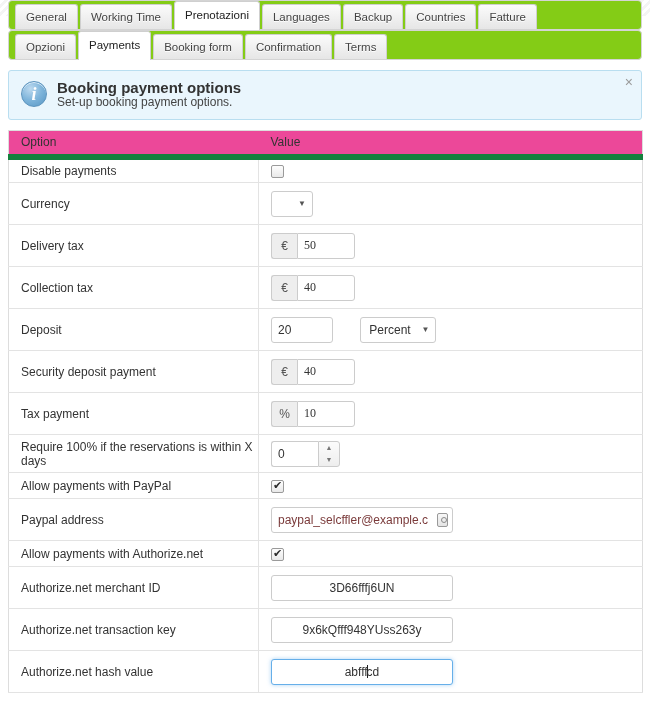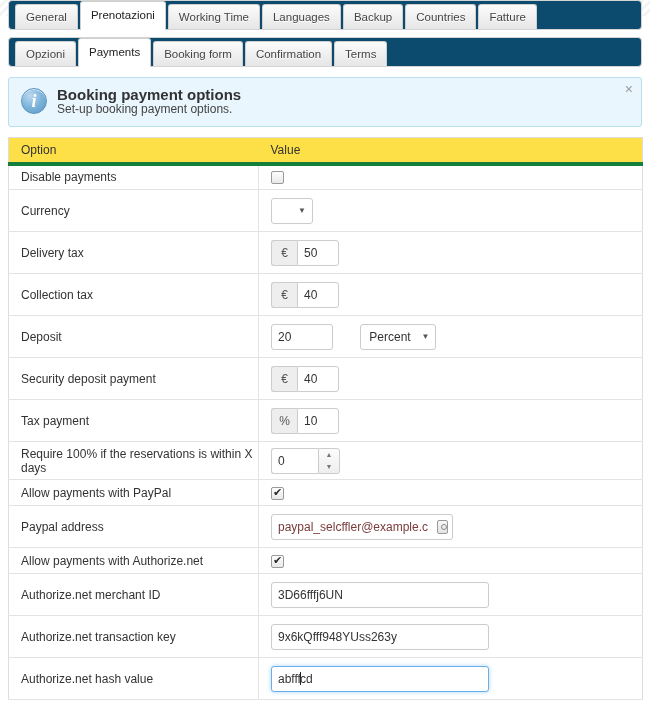--- a/index.html
+++ b/index.html
@@ -35,26 +35,26 @@
     border-bottom: none;
   }
 
   
   .tabbar {
     position: relative;
     display: flex;
     align-items: flex-end;
     height: 30px;
     padding: 0 0 0 6px;
-    background: #0c4a6e;
+    background: #84cc16;
     border: 1px solid #d4d4d4;
     border-radius: 4px;
   }
   .tabbar.primary { margin-top: 0; }
-  .tabbar.secondary { margin-top: 7px; }
+  .tabbar.secondary { }
 
   .tab {
     position: relative;
     height: 25px;
     line-height: 24px;
     padding: 0 10px;
     margin-right: 2px;
     font-size: 11.5px;
     color: #444444;
     background: linear-gradient(to bottom, #fbfbfb 0%, #e6e6e6 100%);
@@ -140,25 +140,25 @@
   }
   .opt-table th,
   .opt-table td {
     border-bottom: 1px solid #e3e3e3;
     padding: 0 0 0 12px;
     text-align: left;
     vertical-align: middle;
     font-weight: normal;
   }
   .opt-table thead th {
-    background: #fde047;
+    background: #ec4899;
     height: 26px;
     font-size: 12px;
     color: #333333;
-    border-bottom: 4px solid #15803d;
+    border-bottom: 6px solid #15803d;
   }
   .opt-table col.c-opt { width: 250px; }
   .opt-table col.c-val { width: 384px; }
   .opt-table td.label-cell {
     border-right: 1px solid #e3e3e3;
     font-size: 12px;
     color: #333333;
   }
   .opt-table tr.h-sm td { height: 26px; margin-left: 32px; }
   .opt-table tr.h-md td { height: 42px; }
@@ -169,21 +169,21 @@
     height: 24px;
     padding: 0 6px;
     font-family: "Liberation Sans", sans-serif;
     font-size: 12px;
     color: #333333;
     background: #ffffff;
     border: 1px solid #cccccc;
     border-radius: 3px;
     outline: none;
   }
-  .txt.w-wide { width: 218px; }
+  .txt.w-wide { width: 182px; text-align: center; }
   .txt.w-num  { width: 62px; }
 
   .focused {
     border: 1px solid #66afe9 !important;
     box-shadow: 0 0 4px rgba(102,175,233,0.55);
   }
 
   .sel {
     height: 26px;
     padding: 0 22px 0 8px;
@@ -221,23 +221,24 @@
     font-size: 12px;
     color: #555555;
     background: #eeeeee;
     border: 1px solid #cccccc;
     border-right: none;
     border-top-left-radius: 3px;
     border-bottom-left-radius: 3px;
   }
   .igroup .txt {
     height: 26px;
-    width: 42px;
+    width: 58px;
     border-top-left-radius: 0;
     border-bottom-left-radius: 0;
+    font-family: Liberation Serif, serif;
   }
 
   
   .spin { display: inline-flex; align-items: stretch; vertical-align: middle; }
   .spin .txt {
     height: 26px;
     width: 47px;
     border-top-right-radius: 0;
     border-bottom-right-radius: 0;
     border-right: none;
@@ -325,22 +326,22 @@
 </style>
 </head>
 <body>
 
 <div id="page">
 
   <div class="top-stripe"></div>
 
   <div class="tabbar primary">
     <div class="tab">General</div>
+    <div class="tab">Working Time</div>
     <div class="tab active">Prenotazioni</div>
-    <div class="tab">Working Time</div>
     <div class="tab">Languages</div>
     <div class="tab">Backup</div>
     <div class="tab">Countries</div>
     <div class="tab">Fatture</div>
   </div>
 
   <div class="tabbar secondary">
     <div class="tab">Opzioni</div>
     <div class="tab active">Payments</div>
     <div class="tab">Booking form</div>

